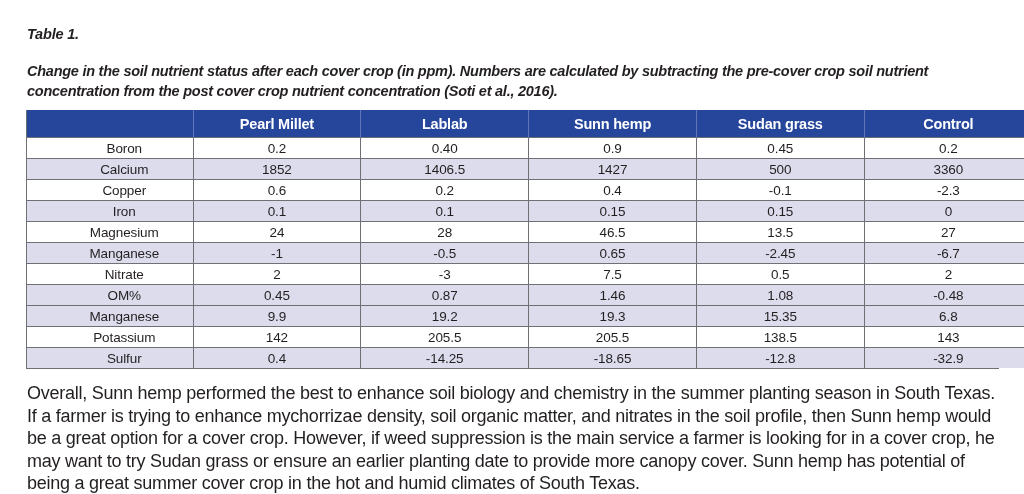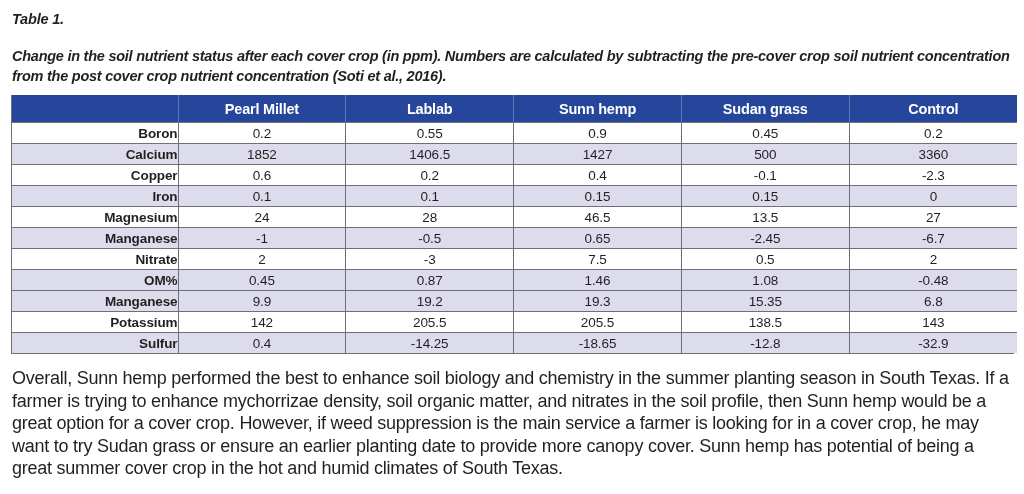--- a/index.html
+++ b/index.html
@@ -12,21 +12,21 @@
     height: 494px;
     font-family: "Liberation Sans", sans-serif;
     color: #231f20;
     overflow: hidden;
   }
   .page {
     position: relative;
     width: 1024px;
     height: 494px;
     box-sizing: border-box;
-    padding: 1px;
+    padding: 16px;
   }
 
   
   .caption-block {
     padding: 9px 12px 0 11px;
   }
   .caption-label {
     font-weight: bold;
     font-style: italic;
     font-size: 14.5px;
@@ -88,22 +88,22 @@
     height: 20px;
     padding: 0;
     border-top: 1px solid #6e7076;
     border-left: 1px solid #6e7076;
     vertical-align: middle;
     font-size: 13.5px;
     letter-spacing: -0.1px;
     color: #231f20;
   }
   tbody td.cell-label {
-    font-weight: bold;
-    text-align: right;
+    font-weight: normal;
+    text-align: center;
     padding-left: 29px;
     border-left: none;
   }
   tbody td.cell-data {
     text-align: center;
   }
   tbody td.cell-data.last {
     border-right: none;
   }
   tbody tr.shaded td {
@@ -150,21 +150,21 @@
           <th>Lablab</th>
           <th>Sunn hemp</th>
           <th>Sudan grass</th>
           <th class="th-last">Control</th>
         </tr>
       </thead>
       <tbody>
         <tr class="plain">
           <td class="cell-label">Boron</td>
           <td class="cell-data">0.2</td>
-          <td class="cell-data">0.55</td>
+          <td class="cell-data">0.40</td>
           <td class="cell-data">0.9</td>
           <td class="cell-data">0.45</td>
           <td class="cell-data last">0.2</td>
         </tr>
         <tr class="shaded">
           <td class="cell-label">Calcium</td>
           <td class="cell-data">1852</td>
           <td class="cell-data">1406.5</td>
           <td class="cell-data">1427</td>
           <td class="cell-data">500</td>

